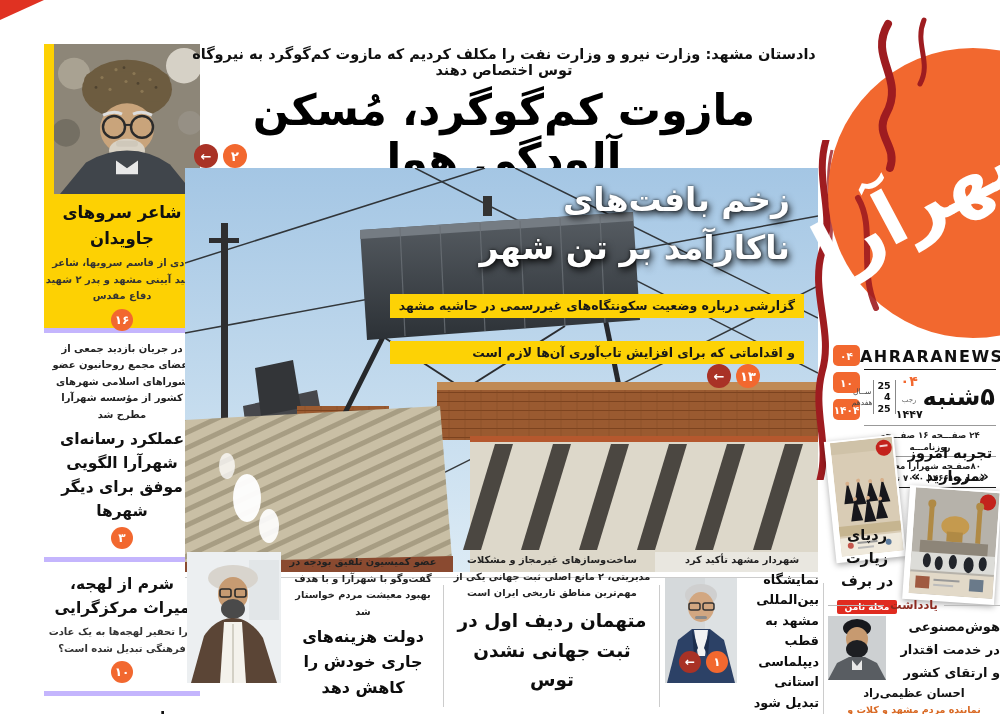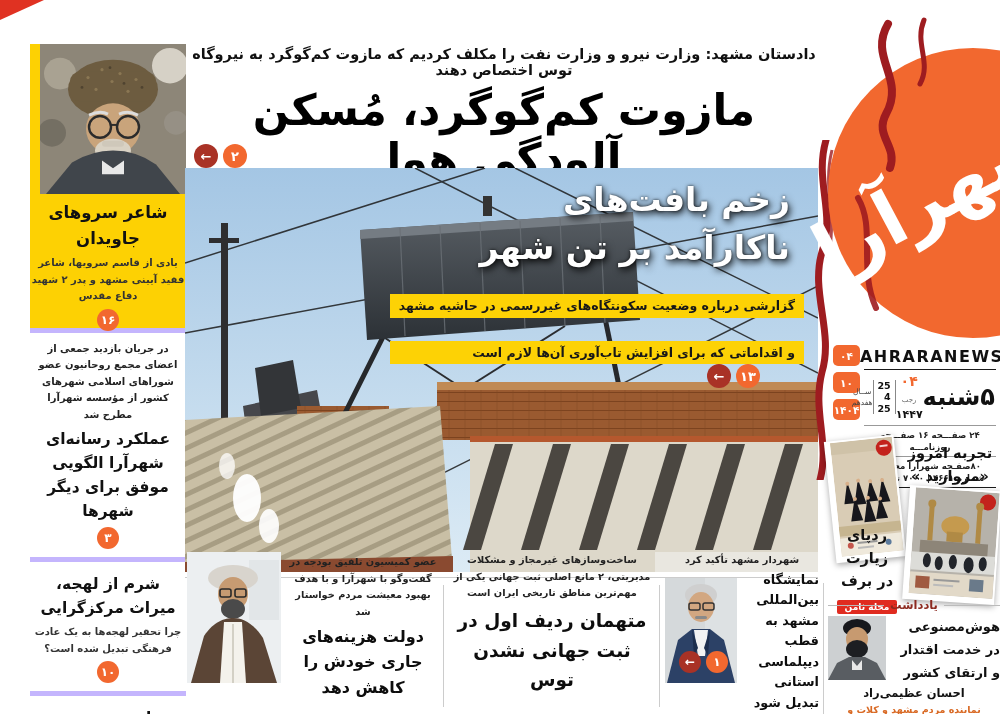--- a/index.html
+++ b/index.html
@@ -12,21 +12,21 @@
 
   
   .pgc{width:22px;height:22px;border-radius:50%;display:flex;align-items:center;justify-content:center;
        color:#fff;font-weight:bold;font-size:12px;line-height:1;}
   .pgc.big{width:24px;height:24px;font-size:13px;}
   .c-orange{background:#f2682f;}
   .c-dark{background:#a93226;}
   .pgrow{display:flex;gap:5px;align-items:center;justify-content:center;direction:ltr;}
 
   
-  .sidebar{left:30px;top:44px;width:156px;height:532px;}
+  .sidebar{left:44px;top:44px;width:156px;height:532px;}
   .sb-item{border-top:5px solid #c4b5fd;padding:8px 3px 7px;text-align:center;}
   .sb-item:first-child{border-top:none;padding:0 0 10px;}
   .sb-yellow{background:#fdd103;padding:5px 5px 2px;}
   .sb-kicker{font-size:10px;font-weight:600;color:#222;line-height:1.65;margin:0 0 4px;}
   .sb-title{font-size:15.5px;font-weight:800;color:#111;line-height:1.55;margin:2px 0 4px;}
   .sb-sub{font-size:10px;font-weight:600;color:#333;line-height:1.65;margin:0 0 4px;}
   .sb-item .pgc{margin:3px auto 1px;}
   .sb-yellow .sb-title{font-size:16.5px;margin-top:6px;}
   .sb-yellow .pgc{margin-bottom:-13px;position:relative;z-index:2;}
   .sb-photo{width:146px;height:150px;display:block;}

